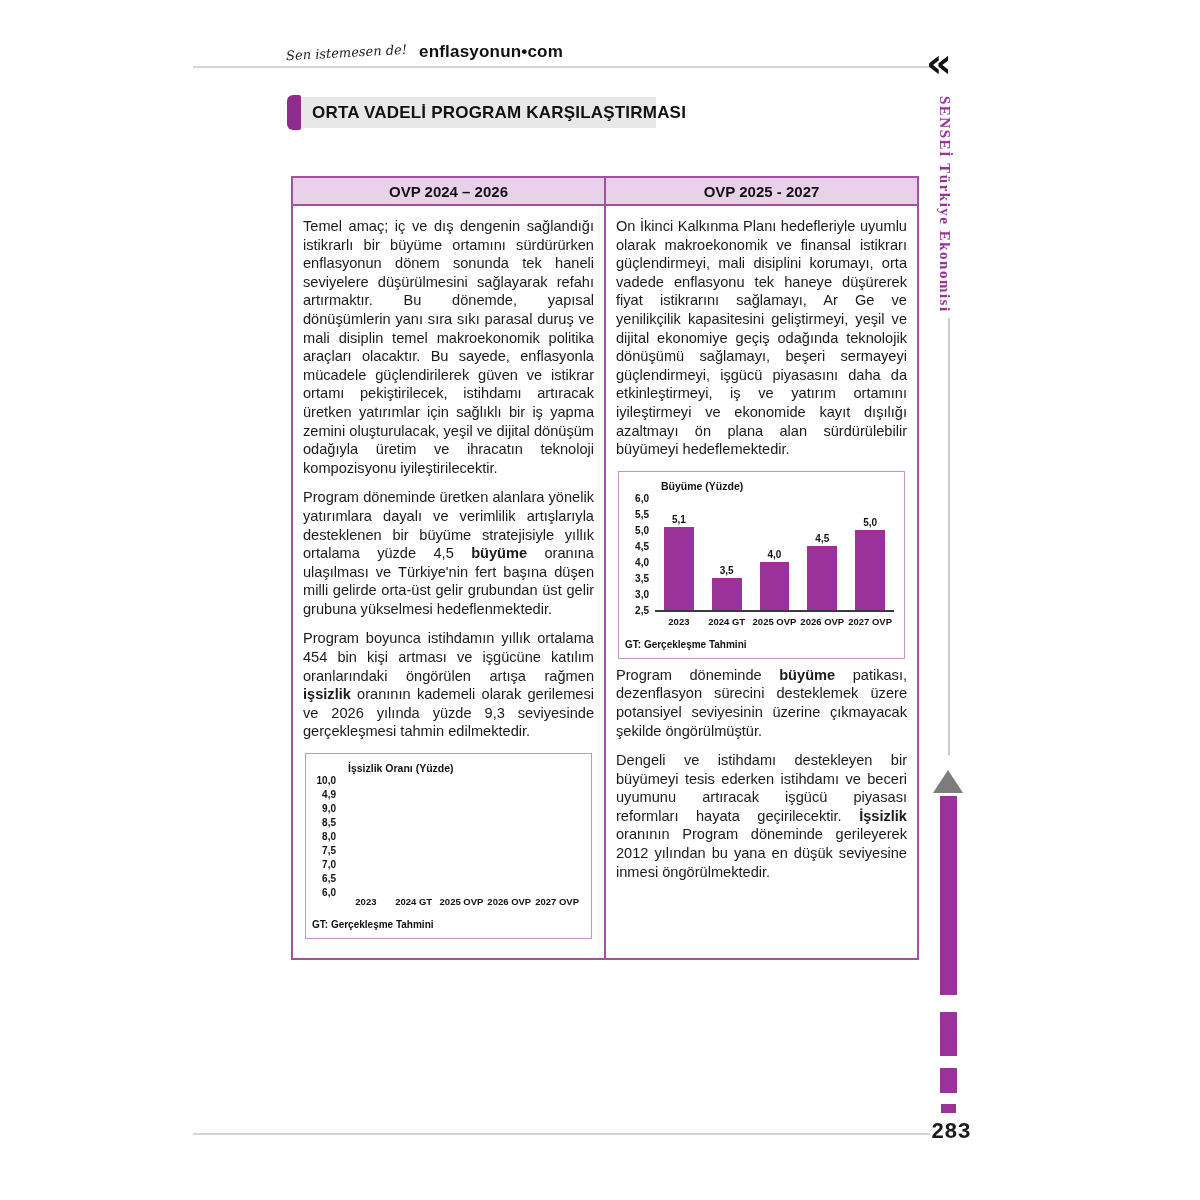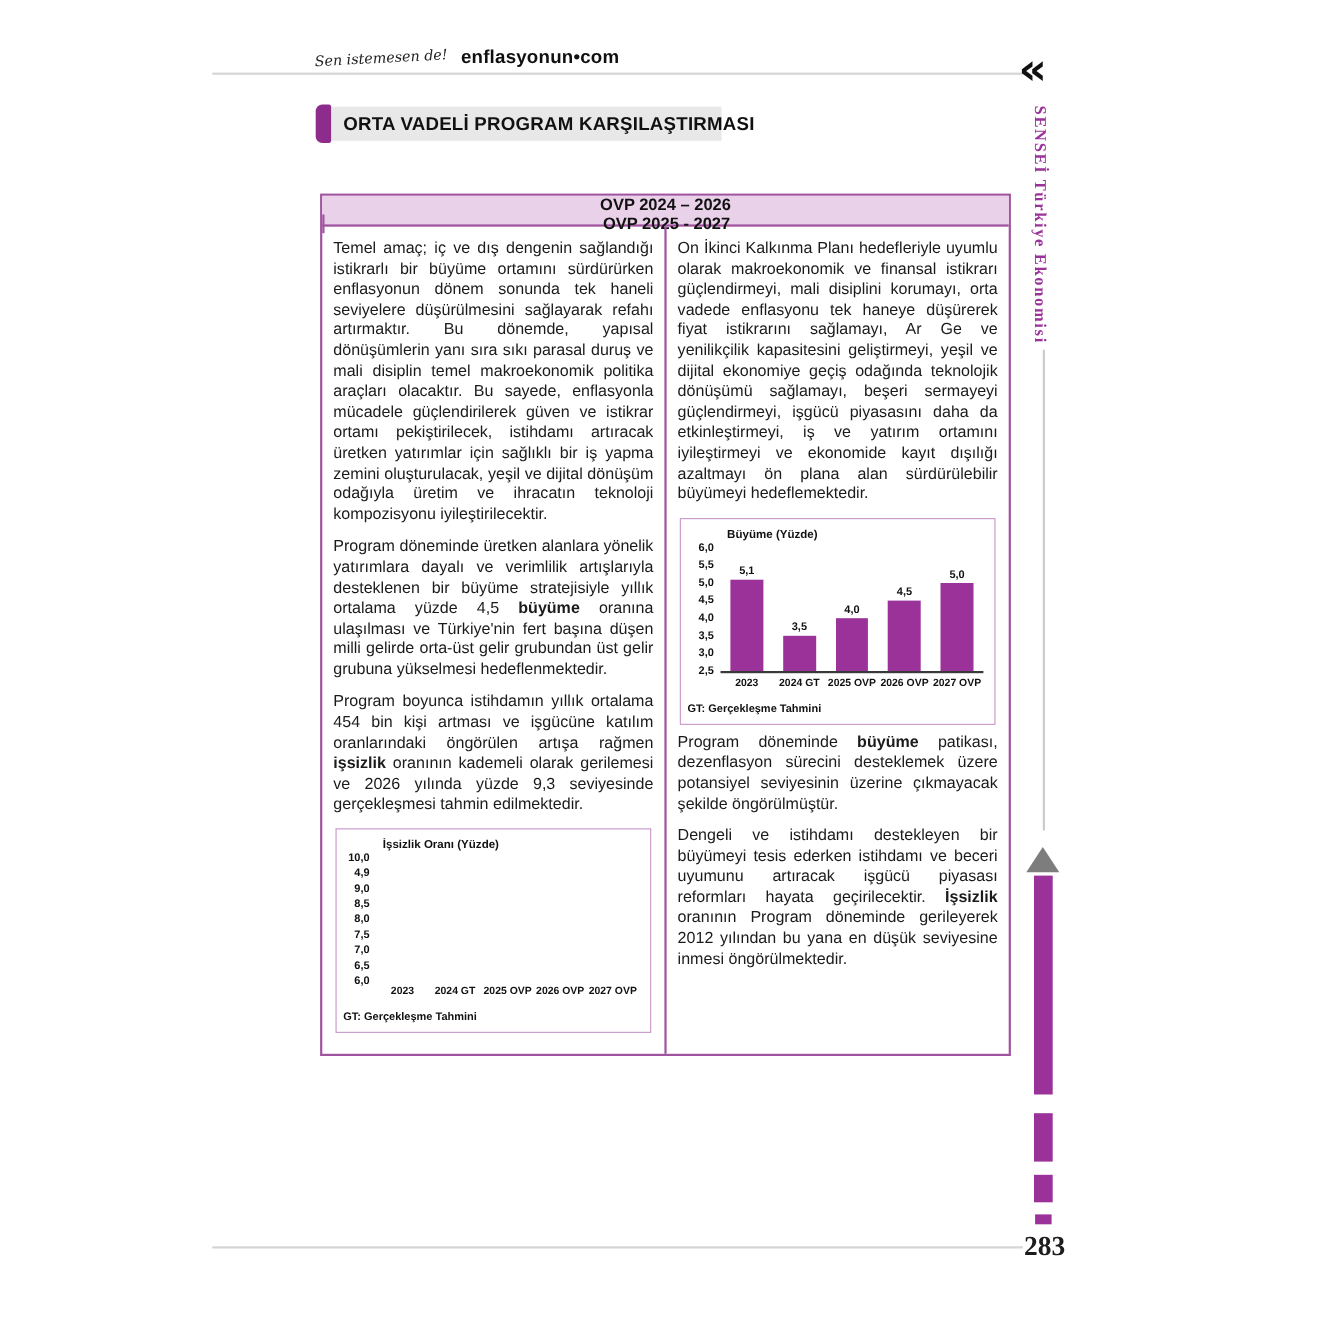--- a/index.html
+++ b/index.html
@@ -24,34 +24,34 @@
   }
   .side-line { position:absolute; left:948px; top:318px; width:2px; height:437px; background:#cccccc; }
   .side-triangle { position:absolute; left:933px; top:770px; width:0; height:0;
     border-left:15px solid transparent; border-right:15px solid transparent;
     border-bottom:23px solid var(--triangle-gray,#7d7d7d); }
   .side-bar { position:absolute; left:940px; width:17px; background:var(--accent,#9a3299); }
   .side-bar-1 { top:796px; height:199px; }
   .side-bar-2 { top:1012px; height:44px; }
   .side-bar-3 { top:1068px; height:25px; }
   .side-bar-4 { top:1104px; height:9px; left:941px; width:15px; }
-  .page-number { position:absolute; left:931px; top:1120px; font-family:Liberation Serif, serif; font-weight:bold; font-size:25px; color:#1c1c1c; }
+  .page-number { position:absolute; left:931px; top:1120px; font-family:Liberation Mono, monospace; font-weight:bold; font-size:22px; color:#1c1c1c; }
 
   
   .title-banner { position:absolute; left:288px; top:97px; width:368px; height:31px;
     background:var(--banner-bg,#e8e8e8); display:flex; align-items:center; }
   .title-tab { position:absolute; left:-1px; top:-2px; width:14px; height:35px;
     background:var(--tab-purple,#8d2c8d); border-radius:6px 2px 2px 6px; }
   .title-text { margin-left:24px; font-weight:bold; font-size:17px; color:#111; white-space:nowrap; letter-spacing:.2px; }
 
   
   .compare-table { position:absolute; left:291px; top:176px; width:628px; height:784px;
     border:2px solid var(--table-border,#a1539f); display:flex; flex-direction:column; box-sizing:border-box; }
   .table-header-row { display:flex; height:26px; flex-shrink:0;
-    border-bottom:2px solid var(--table-border,#a1539f); background:var(--header-bg,#e9d2e9);flex-direction:column; }
+    border-bottom:2px solid var(--table-border,#a1539f); background:var(--header-bg,#e9d2e9); }
   .th { flex:1; display:flex; align-items:center; justify-content:center;
     font-weight:bold; font-size:15px; color:#111; }
   .th + .th { border-left:2px solid var(--table-border,#a1539f); }
   .table-body-row { flex:1; display:flex; min-height:0; }
   .td { flex:1; padding:4px 10px 6px; box-sizing:border-box; overflow:hidden; }
   .td + .td { border-left:2px solid var(--table-border,#a1539f); }
   .cell-p { margin:7px 0 11px; font-size:14.6px; line-height:18.6px; text-align:justify; color:#1b1b1b; hyphens:auto; }
   .cell-p b { font-weight:bold; }
 
   

